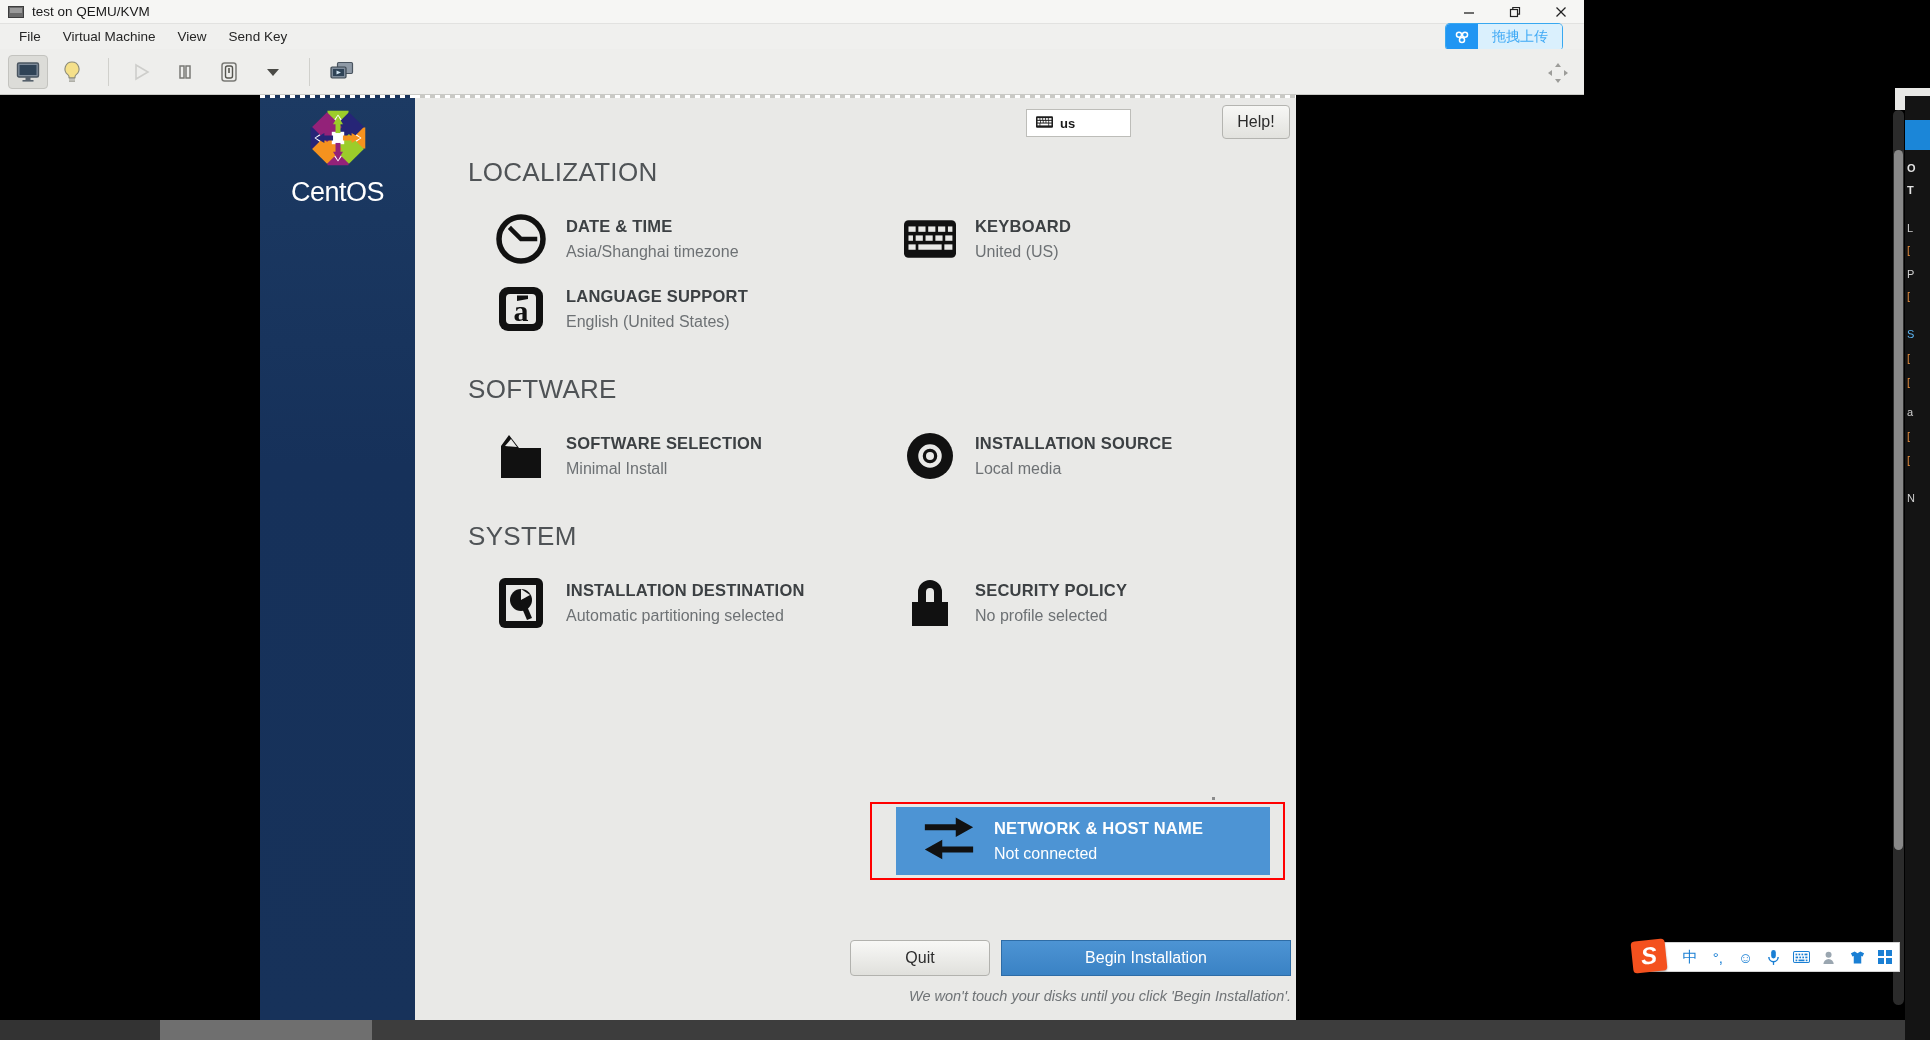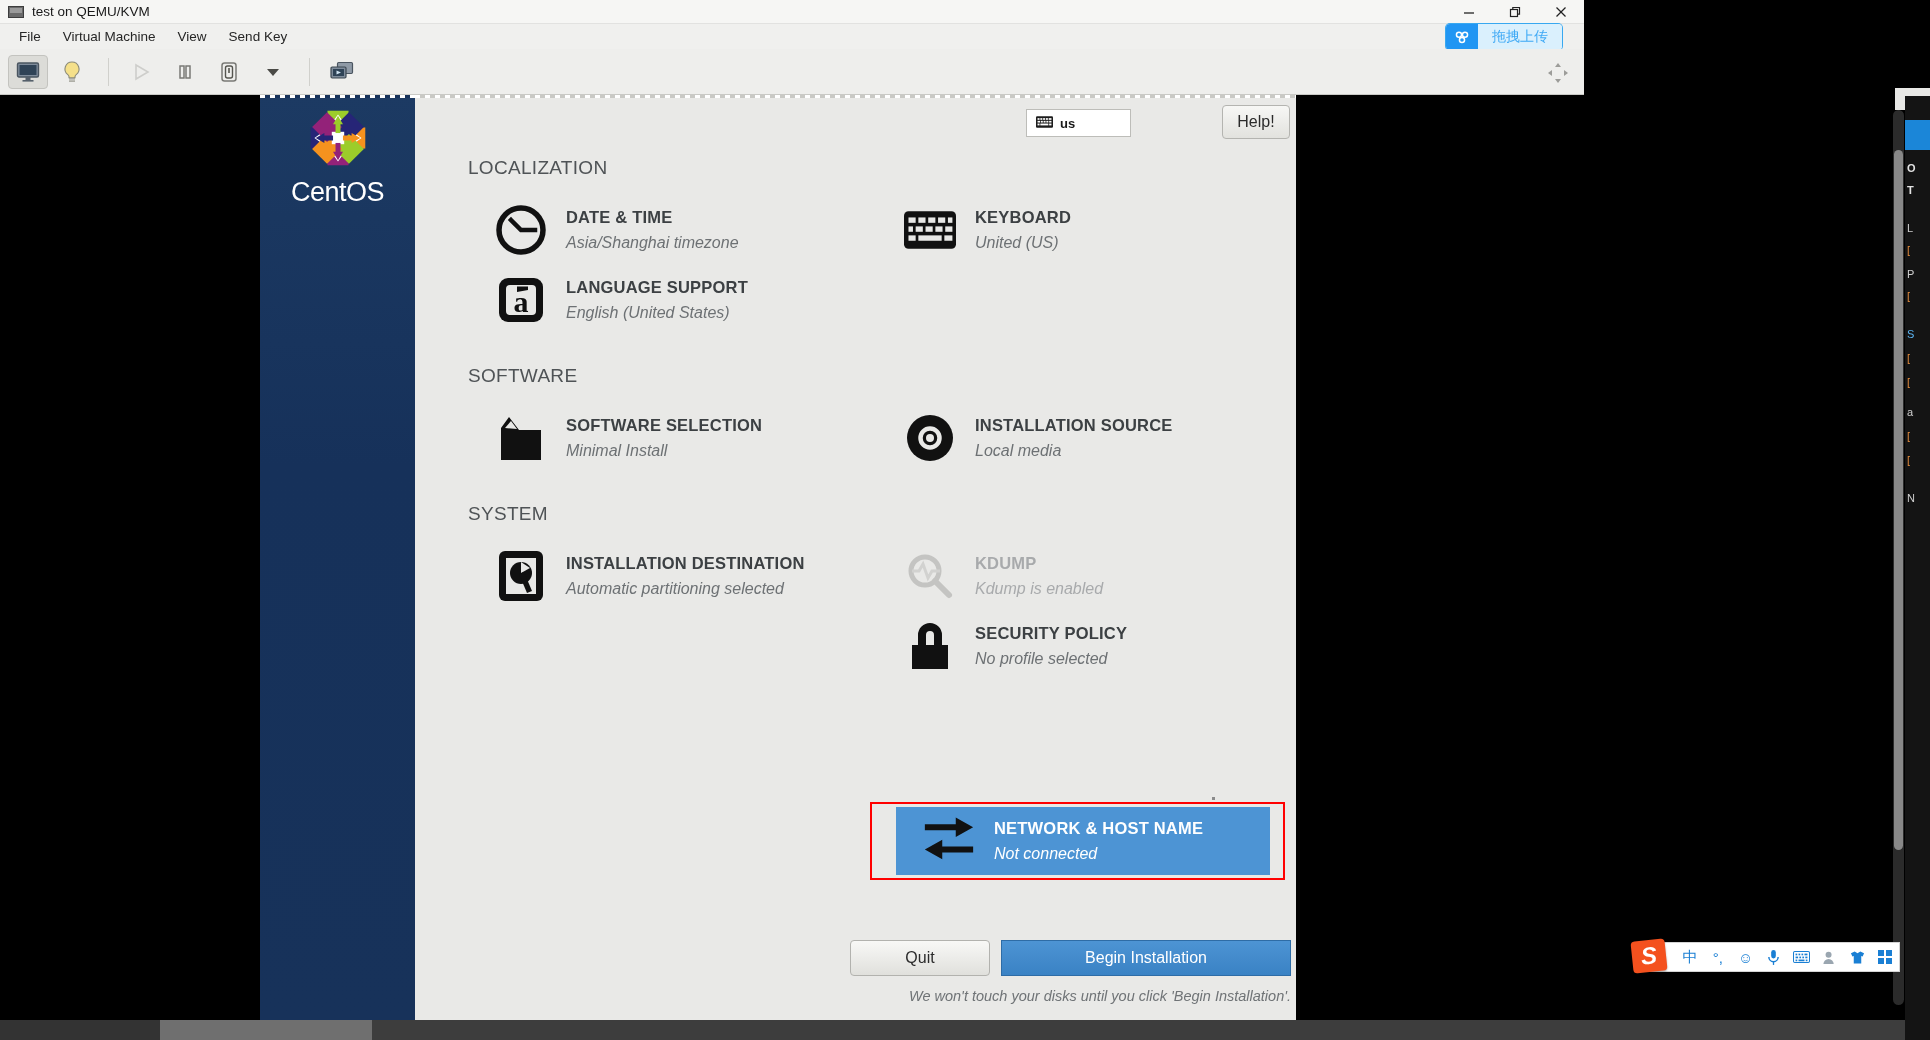--- a/index.html
+++ b/index.html
@@ -94,30 +94,30 @@
   .kbd-indicator { position:absolute; right:165px; top:14px; width:105px; height:28px;
                    background:#fff; border:1px solid #bdbdb9; display:flex; align-items:center;
                    padding-left:9px; gap:7px; }
   .kbd-indicator .lbl { font-size:13px; font-weight:bold; color:#1b1b1b; }
   .help-btn { position:absolute; right:6px; top:10px; width:68px; height:34px;
               background:linear-gradient(180deg,#f7f7f5,#e2e2de); border:1px solid #b4b4b0;
               border-radius:4px; display:flex; align-items:center; justify-content:center;
               font-size:16px; color:#2b2b2b; }
 
   .sections { position:absolute; left:53px; top:62px; right:10px; }
-  .sec-title { font-size:19px; color:#4f5356; letter-spacing:.3px; margin:0 0 16px 0; }
+  .sec-title { font-size:26px; color:#4f5356; letter-spacing:.3px; margin:0 0 16px 0; }
   .sec-title.t2 { margin-top:30px; }
   .grid { display:flex; }
   .col { width:428px; }
   .hub-item { display:flex; align-items:center; height:70px; padding-left:24px; gap:16px; }
   .hub-item.selected { background:#4d94d4; }
   .hub-icon { width:58px; height:58px; flex:none; display:flex; align-items:center; justify-content:center; }
   .hub-text { display:flex; flex-direction:column; justify-content:center; }
   .hub-title { font-size:16.5px; font-weight:bold; color:#3c4043; letter-spacing:.2px; }
-  .hub-sub { font-size:16px; font-style:italic; color:#6d7174; margin-top:7px; }
+  .hub-sub { font-size:16px; color:#6d7174; margin-top:7px; }
   .hub-item.selected .hub-title, .hub-item.selected .hub-sub { color:#fff; }
   .hub-item.disabled .hub-title { color:#a8aaac; }
   .hub-item.disabled .hub-sub { color:#a8aaac; }
 
   .red-frame { position:absolute; left:455px; top:707px; width:415px; height:78px;
                border:2px solid #ff0000; pointer-events:none; }
   .net-row-wrap { position:absolute; left:481px; top:712px; width:374px; height:68px; }
 
   .dot { position:absolute; left:797px; top:702px; width:3px; height:3px; background:#8b8b8b; }
 
@@ -463,33 +463,20 @@
                   </span>
                   <span class="hub-text">
                     <span class="hub-title">INSTALLATION DESTINATION</span>
                     <span class="hub-sub">Automatic partitioning selected</span>
                   </span>
                 </div>
 
                 <div style="height:70px"></div>
               </div>
               <div class="col">
-                <div class="hub-item disabled">
-                  <span class="hub-icon">
-                    <svg width="52" height="52" viewBox="0 0 52 52">
-                      <circle cx="21" cy="21" r="14" fill="none" stroke="#c4c4c2" stroke-width="5"></circle>
-                      <line x1="31" y1="31" x2="45" y2="45" stroke="#c4c4c2" stroke-width="6" stroke-linecap="round"></line>
-                      <polyline points="8,21 15,21 19,14 24,28 28,21 36,21" fill="none" stroke="#d2d2d0" stroke-width="3"></polyline>
-                    </svg>
-                  </span>
-                  <span class="hub-text">
-                    <span class="hub-title">KDUMP</span>
-                    <span class="hub-sub">Kdump is enabled</span>
-                  </span>
-                </div>
                 <div class="hub-item">
                   <span class="hub-icon">
                     <svg width="52" height="52" viewBox="0 0 52 52">
                       <path d="M14 26 L14 15 A12 12 0 0 1 38 15 L38 26 L30 26 L30 15 A4 4 0 0 0 22 15 L22 26 Z" fill="#111"></path>
                       <rect x="8" y="25" width="36" height="24" fill="#111"></rect>
                     </svg>
                   </span>
                   <span class="hub-text">
                     <span class="hub-title">SECURITY POLICY</span>
                     <span class="hub-sub">No profile selected</span>

